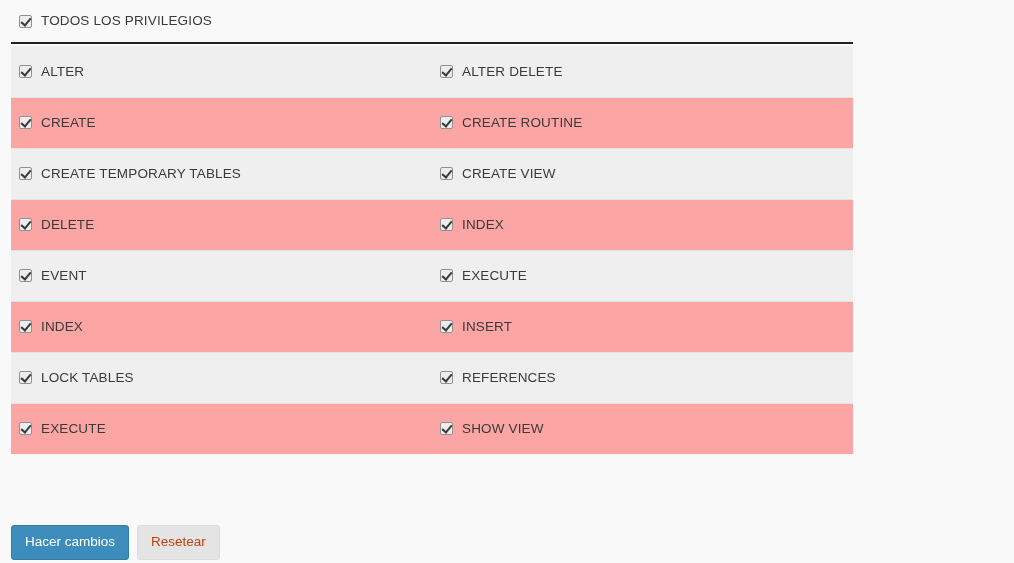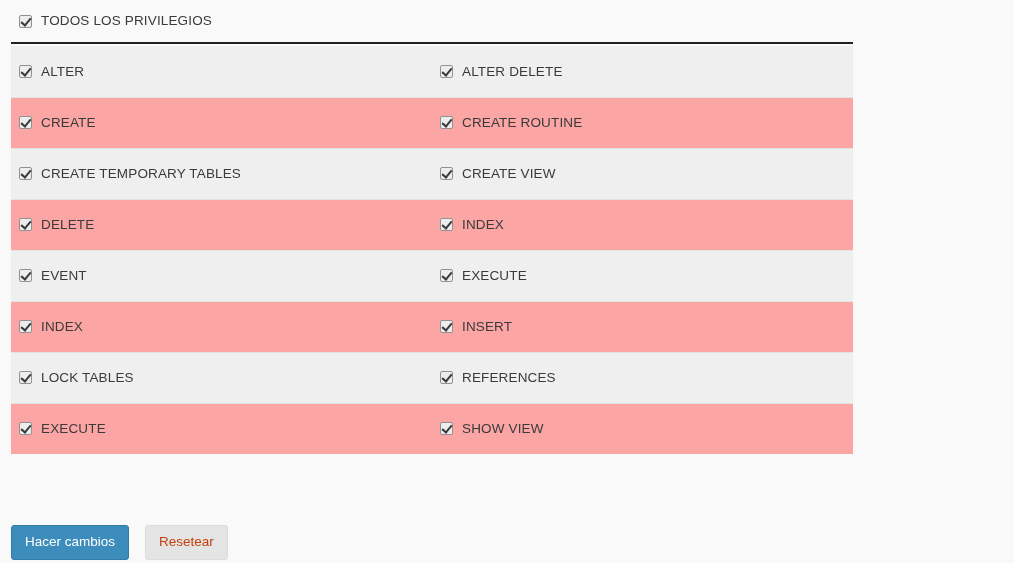--- a/index.html
+++ b/index.html
@@ -99,21 +99,21 @@
     white-space: nowrap;
     line-height: 1;
   }
 
   
   .btn-bar {
     position: absolute;
     left: 11px;
     top: 525px;
     display: flex;
-    gap: 16px;
+    gap: 8px;
     align-items: flex-start;
   }
   .btn {
     font-family: "Liberation Sans", sans-serif;
     font-size: 13.5px;
     line-height: 1;
     padding: 9px 13px 10px 13px;
     border-radius: 3px;
     cursor: pointer;
     box-sizing: border-box;

